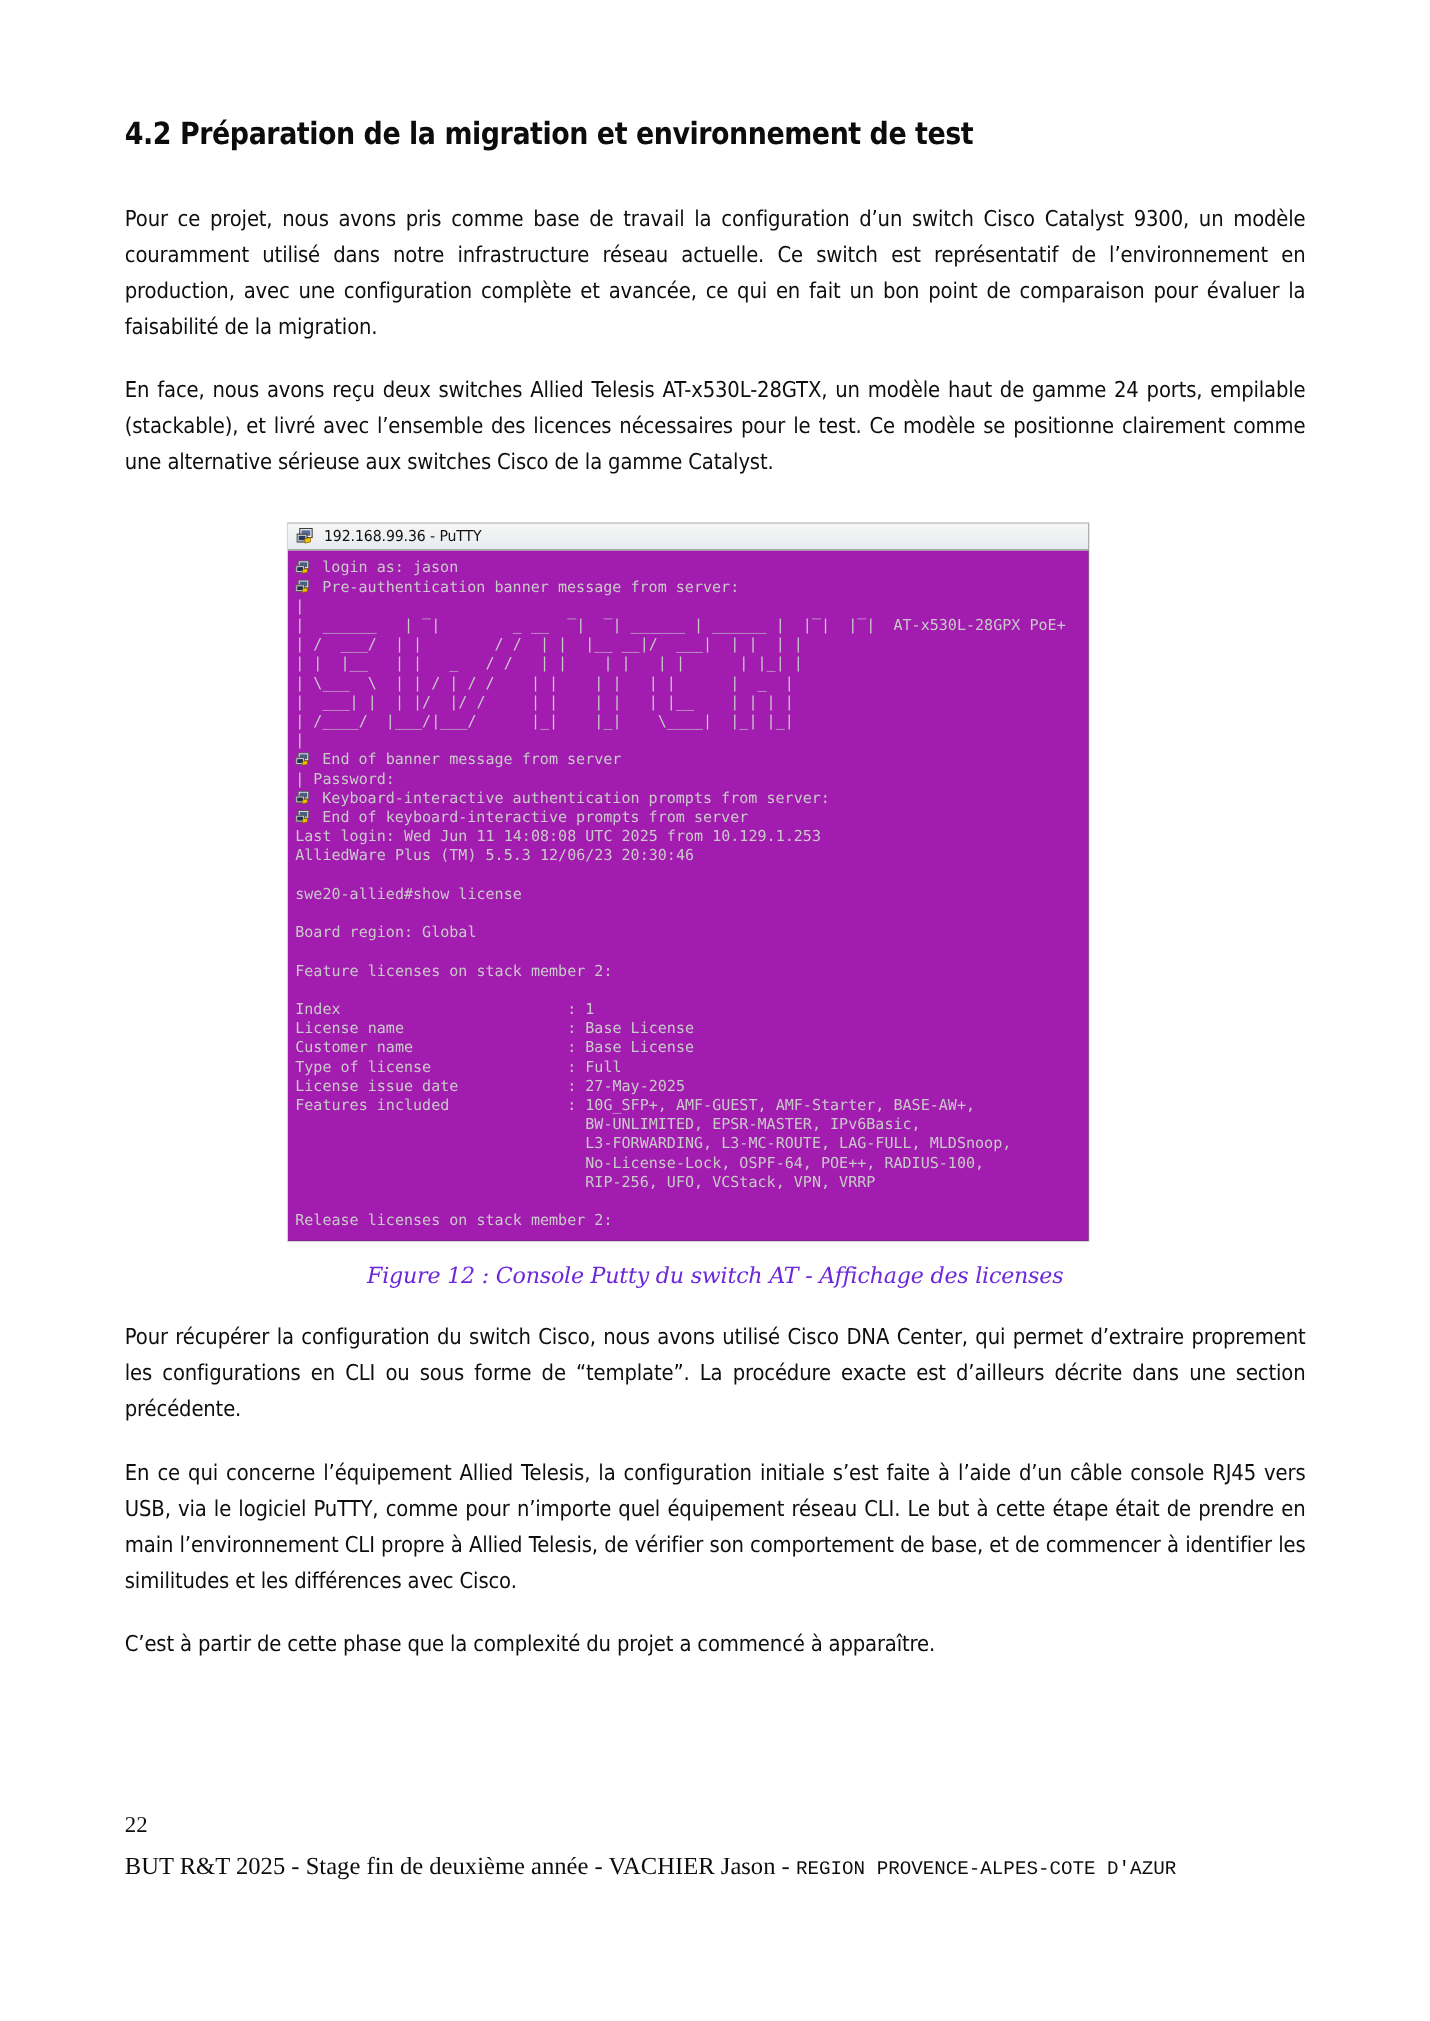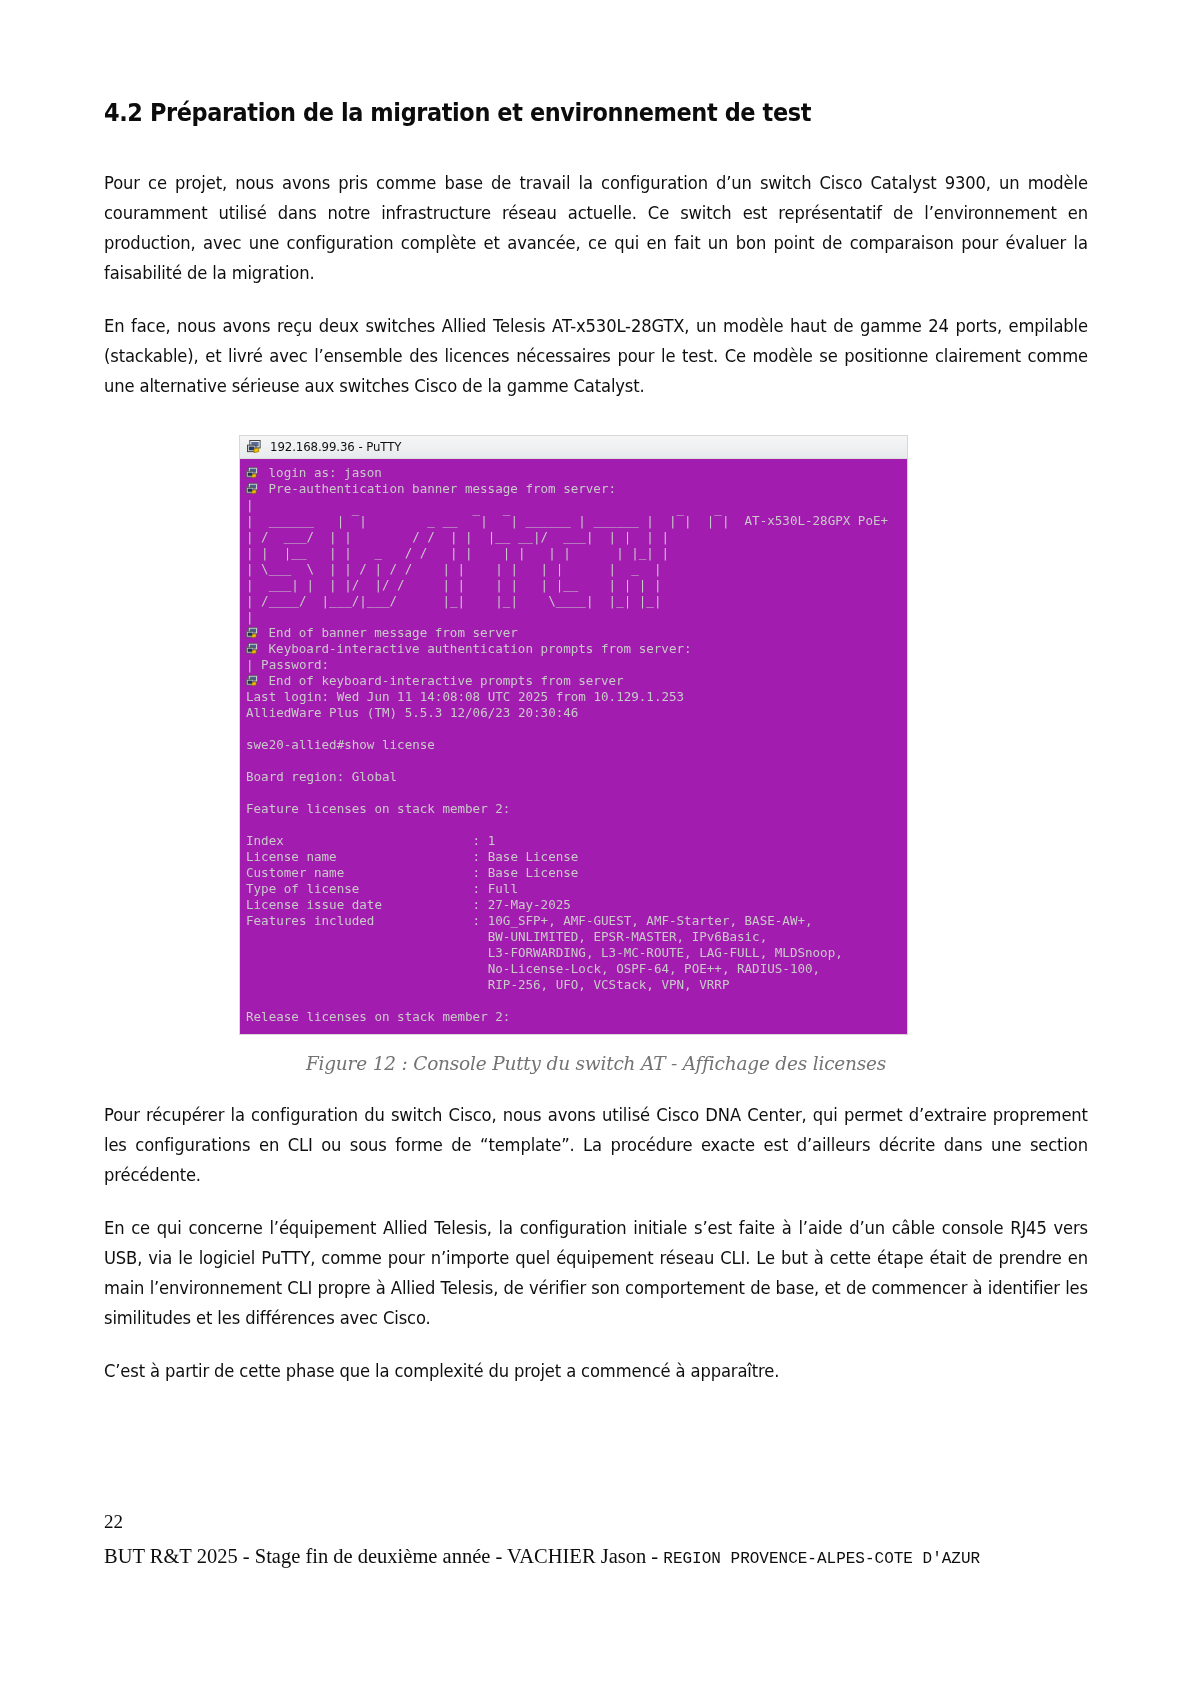--- a/index.html
+++ b/index.html
@@ -107,21 +107,21 @@
     height: 12px;
     vertical-align: -2px;
     margin-right: 2px;
   }
 
   
   .figure-caption {
     font-family: "DejaVu Serif", serif;
     font-style: italic;
     font-size: 18.5px;
-    color: #737373;
+    color: #6d28d9;
     text-align: center;
     margin: 19px 0 0 0;
     letter-spacing: -0.2px;
   }
 
   
   .page-number {
     position: absolute;
     left: 104px;
     top: 1500px;
@@ -180,27 +180,27 @@
             <rect x="4.5" y="2" width="8" height="5" fill="#4a5d88"></rect>
             <rect x="0.5" y="5.5" width="9" height="7" fill="#cfcfcf" stroke="#555" stroke-width="1"></rect>
             <rect x="2" y="7" width="6" height="4" fill="#24304f"></rect>
             <path d="M7.5 9.5 l5 -1 l0 4 l-5 1 z" fill="#f2c200" stroke="#7a6100" stroke-width="0.7"></path>
           </svg> Pre-authentication banner message from server:</div><div class="term-line">|</div><div class="term-line">|  ______   | ‾|        _ __  ‾|  ‾| ______ | ______ |  |‾|  |‾|  AT-x530L-28GPX PoE+</div><div class="term-line">| /  ___/  | |        / /  | |  |__ __|/  ___|  | |  | |</div><div class="term-line">| |  |__   | |   _   / /   | |    | |   | |      | |_| |</div><div class="term-line">| \___  \  | | / | / /    | |    | |   | |      |  _  |</div><div class="term-line">|  ___| |  | |/  |/ /     | |    | |   | |__    | | | |</div><div class="term-line">| /____/  |___/|___/      |_|    |_|    \____|  |_| |_|</div><div class="term-line">|</div><div class="term-line"><svg class="prompt-icon" viewBox="0 0 16 15">
             <rect x="3" y="0.5" width="11" height="8" fill="#e9e9e9" stroke="#555" stroke-width="1"></rect>
             <rect x="4.5" y="2" width="8" height="5" fill="#4a5d88"></rect>
             <rect x="0.5" y="5.5" width="9" height="7" fill="#cfcfcf" stroke="#555" stroke-width="1"></rect>
             <rect x="2" y="7" width="6" height="4" fill="#24304f"></rect>
             <path d="M7.5 9.5 l5 -1 l0 4 l-5 1 z" fill="#f2c200" stroke="#7a6100" stroke-width="0.7"></path>
-          </svg> End of banner message from server</div><div class="term-line"><svg class="prompt-icon" viewBox="0 0 16 15">
-            <rect x="3" y="0.5" width="11" height="8" fill="#e9e9e9" stroke="#555" stroke-width="1"></rect>
-            <rect x="4.5" y="2" width="8" height="5" fill="#4a5d88"></rect>
-            <rect x="0.5" y="5.5" width="9" height="7" fill="#cfcfcf" stroke="#555" stroke-width="1"></rect>
-            <rect x="2" y="7" width="6" height="4" fill="#24304f"></rect>
-            <path d="M7.5 9.5 l5 -1 l0 4 l-5 1 z" fill="#f2c200" stroke="#7a6100" stroke-width="0.7"></path>
-          </svg> Keyboard-interactive authentication prompts from server:</div><div class="term-line">| Password:</div><div class="term-line"><svg class="prompt-icon" viewBox="0 0 16 15">
+          </svg> End of banner message from server</div><div class="term-line">| Password:</div><div class="term-line"><svg class="prompt-icon" viewBox="0 0 16 15">
+            <rect x="3" y="0.5" width="11" height="8" fill="#e9e9e9" stroke="#555" stroke-width="1"></rect>
+            <rect x="4.5" y="2" width="8" height="5" fill="#4a5d88"></rect>
+            <rect x="0.5" y="5.5" width="9" height="7" fill="#cfcfcf" stroke="#555" stroke-width="1"></rect>
+            <rect x="2" y="7" width="6" height="4" fill="#24304f"></rect>
+            <path d="M7.5 9.5 l5 -1 l0 4 l-5 1 z" fill="#f2c200" stroke="#7a6100" stroke-width="0.7"></path>
+          </svg> Keyboard-interactive authentication prompts from server:</div><div class="term-line"><svg class="prompt-icon" viewBox="0 0 16 15">
             <rect x="3" y="0.5" width="11" height="8" fill="#e9e9e9" stroke="#555" stroke-width="1"></rect>
             <rect x="4.5" y="2" width="8" height="5" fill="#4a5d88"></rect>
             <rect x="0.5" y="5.5" width="9" height="7" fill="#cfcfcf" stroke="#555" stroke-width="1"></rect>
             <rect x="2" y="7" width="6" height="4" fill="#24304f"></rect>
             <path d="M7.5 9.5 l5 -1 l0 4 l-5 1 z" fill="#f2c200" stroke="#7a6100" stroke-width="0.7"></path>
           </svg> End of keyboard-interactive prompts from server</div><div class="term-line">Last login: Wed Jun 11 14:08:08 UTC 2025 from 10.129.1.253</div><div class="term-line">AlliedWare Plus (TM) 5.5.3 12/06/23 20:30:46</div><div class="term-line"></div><div class="term-line">swe20-allied#show license</div><div class="term-line"></div><div class="term-line">Board region: Global</div><div class="term-line"></div><div class="term-line">Feature licenses on stack member 2:</div><div class="term-line"></div><div class="term-line">Index                         : 1</div><div class="term-line">License name                  : Base License</div><div class="term-line">Customer name                 : Base License</div><div class="term-line">Type of license               : Full</div><div class="term-line">License issue date            : 27-May-2025</div><div class="term-line">Features included             : 10G_SFP+, AMF-GUEST, AMF-Starter, BASE-AW+,</div><div class="term-line">                                BW-UNLIMITED, EPSR-MASTER, IPv6Basic,</div><div class="term-line">                                L3-FORWARDING, L3-MC-ROUTE, LAG-FULL, MLDSnoop,</div><div class="term-line">                                No-License-Lock, OSPF-64, POE++, RADIUS-100,</div><div class="term-line">                                RIP-256, UFO, VCStack, VPN, VRRP</div><div class="term-line"></div><div class="term-line">Release licenses on stack member 2:</div></div>
   </div>
 
   <div class="figure-caption">Figure 12 : Console Putty du switch AT - Affichage des licenses</div>
 

